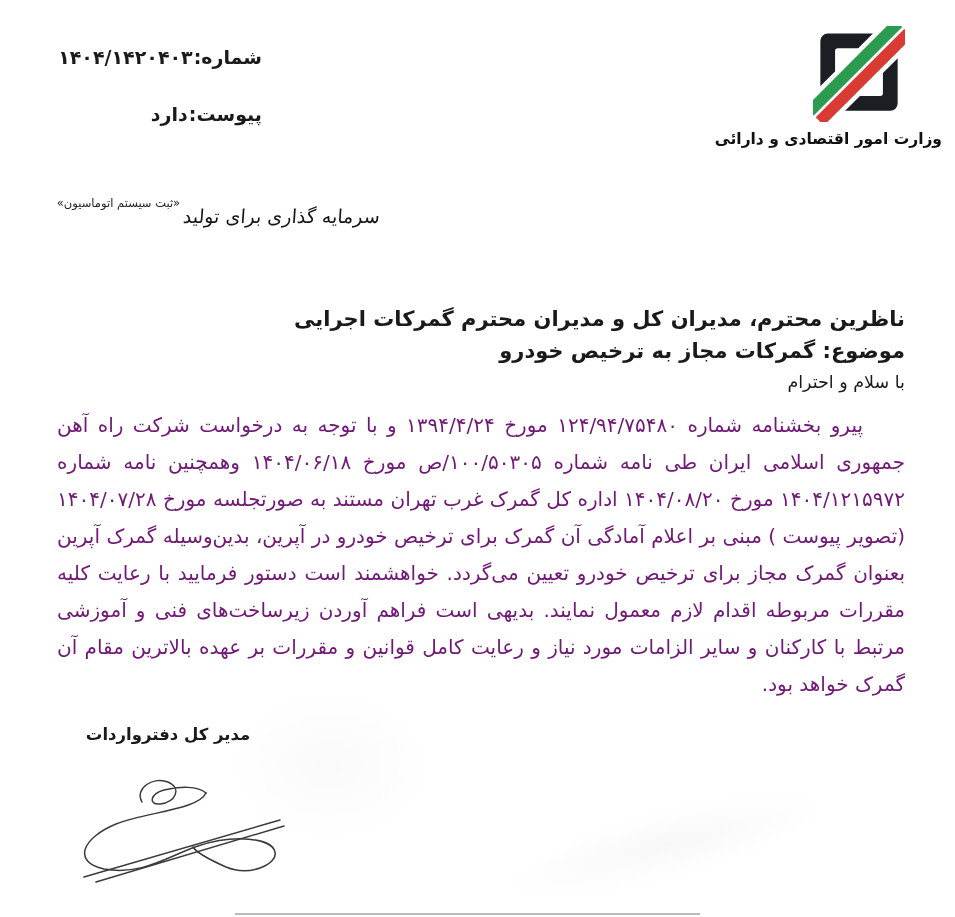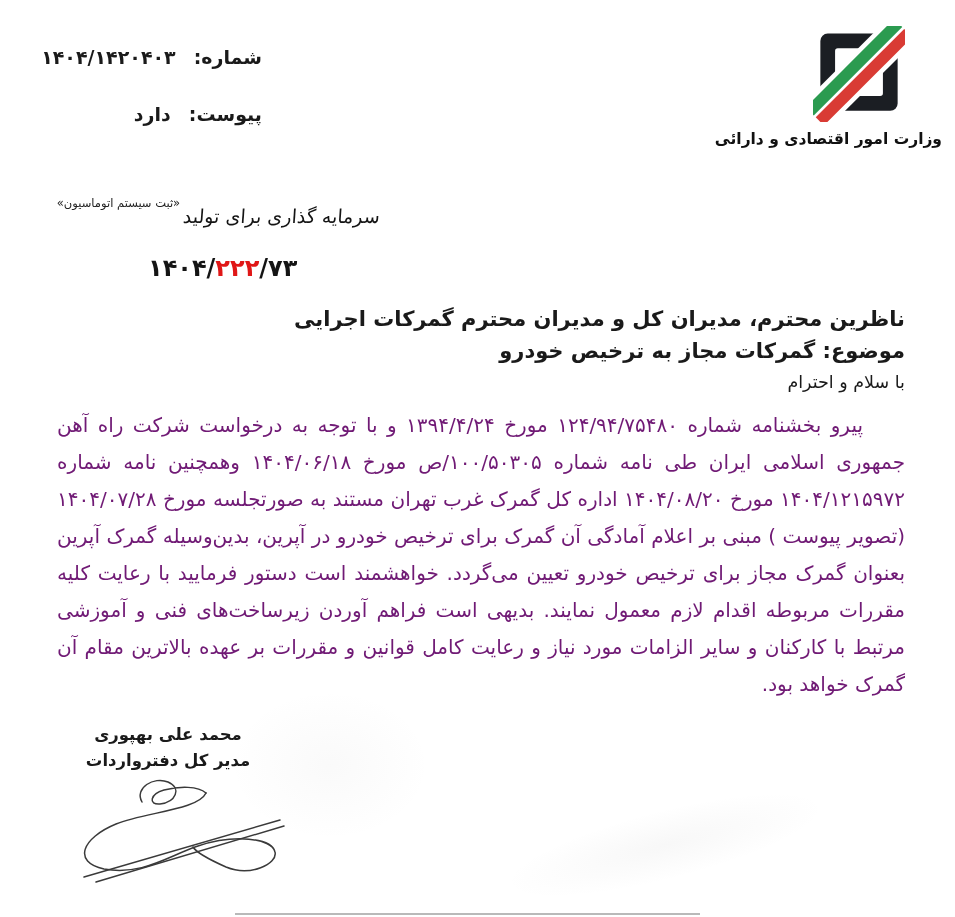--- a/index.html
+++ b/index.html
@@ -10,21 +10,21 @@
     font-family:"DejaVu Sans",sans-serif;
     color:#1a1a1a;
     overflow:hidden;
   }
   
   .meta-block{
     position:absolute;left:28px;top:42px;width:234px;
     direction:rtl;text-align:right;
   }
   .meta-row{line-height:30px;margin-bottom:27px;font-weight:bold;font-size:19px;white-space:nowrap;}
-  .meta-row .lbl{margin-left:18px;}
+  .meta-row .lbl{margin-left:1px;}
   .meta-row .val{letter-spacing:0.5px;}
   .automation-note{
     position:absolute;left:16px;top:196px;width:205px;
     direction:rtl;text-align:center;font-size:11.5px;color:#222;
   }
   
   .besmeleh{
     position:absolute;left:440px;top:40px;width:240px;
     text-align:center;font-weight:bold;font-size:15.5px;direction:rtl;
   }
@@ -101,34 +101,30 @@
           <rect x="-28" y="31" width="156" height="38" fill="#ffffff"></rect>
           <rect x="-18" y="36" width="136" height="12.5" style="fill: rgb(43, 155, 80);"></rect>
           <rect x="-18" y="51.5" width="136" height="12.5" style="fill: rgb(217, 59, 52);"></rect>
         </g>
       </svg>
     </span>
     <div class="ministry-line">وزارت امور اقتصادی و دارائی</div>
   </div>
 
   <div class="slogan">سرمایه گذاری برای تولید</div>
-  <div class="ref-number">
-    <span style="color: rgb(20, 20, 20);">۱۴۰۴/</span><span style="color: rgb(224, 23, 23);">۲۲۲</span><span style="color: rgb(20, 20, 20);">/۷۳</span>
-  </div>
 
   <div class="addressee-block">
     <div class="addressee-line">ناظرین محترم، مدیران کل و مدیران محترم گمرکات اجرایی</div>
     <div class="addressee-line">موضوع: گمرکات مجاز به ترخیص خودرو</div>
     <div class="salutation-line">با سلام و احترام</div>
   </div>
 
   <div class="body-par">پیرو بخشنامه شماره ۱۲۴/۹۴/۷۵۴۸۰ مورخ ۱۳۹۴/۴/۲۴ و با توجه به درخواست شرکت راه آهن جمهوری اسلامی ایران طی نامه شماره ۱۰۰/۵۰۳۰۵/ص مورخ ۱۴۰۴/۰۶/۱۸ وهمچنین نامه شماره ۱۴۰۴/۱۲۱۵۹۷۲ مورخ ۱۴۰۴/۰۸/۲۰ اداره کل گمرک غرب تهران مستند به صورتجلسه مورخ ۱۴۰۴/۰۷/۲۸ (تصویر پیوست ) مبنی بر اعلام آمادگی آن گمرک برای ترخیص خودرو در آپرین، بدین‌وسیله گمرک آپرین بعنوان گمرک مجاز برای ترخیص خودرو تعیین می‌گردد. خواهشمند است دستور فرمایید با رعایت کلیه مقررات مربوطه اقدام لازم معمول نمایند. بدیهی است فراهم آوردن زیرساخت‌های فنی و آموزشی مرتبط با کارکنان و سایر الزامات مورد نیاز و رعایت کامل قوانین و مقررات بر عهده بالاترین مقام آن گمرک خواهد بود.</div>
 
   <div class="sign-block">
-    <div>محمد علی بهپوری</div>
     <div>مدیر کل دفترواردات</div>
   </div>
   <div class="sign-svg">
     <svg width="260" height="130" viewBox="0 0 260 130" xmlns="http://www.w3.org/2000/svg" aria-hidden="true">
       <g fill="none" stroke="#3a3a3a" stroke-width="1.5" stroke-linecap="round">
         <path d="M96,42 C88,28 108,16 122,22 C136,28 130,42 114,44 C102,45 104,34 118,30 C134,26 152,26 160,33"></path>
         <path d="M160,33 C152,50 100,52 70,64 C36,78 26,102 58,109 C96,116 122,96 152,86 C188,74 226,78 229,92 C232,104 204,117 180,107 C162,99 150,92 147,87"></path>
         <path d="M234,60 L38,117"></path>
         <path d="M238,66 L50,122"></path>
       </g>

